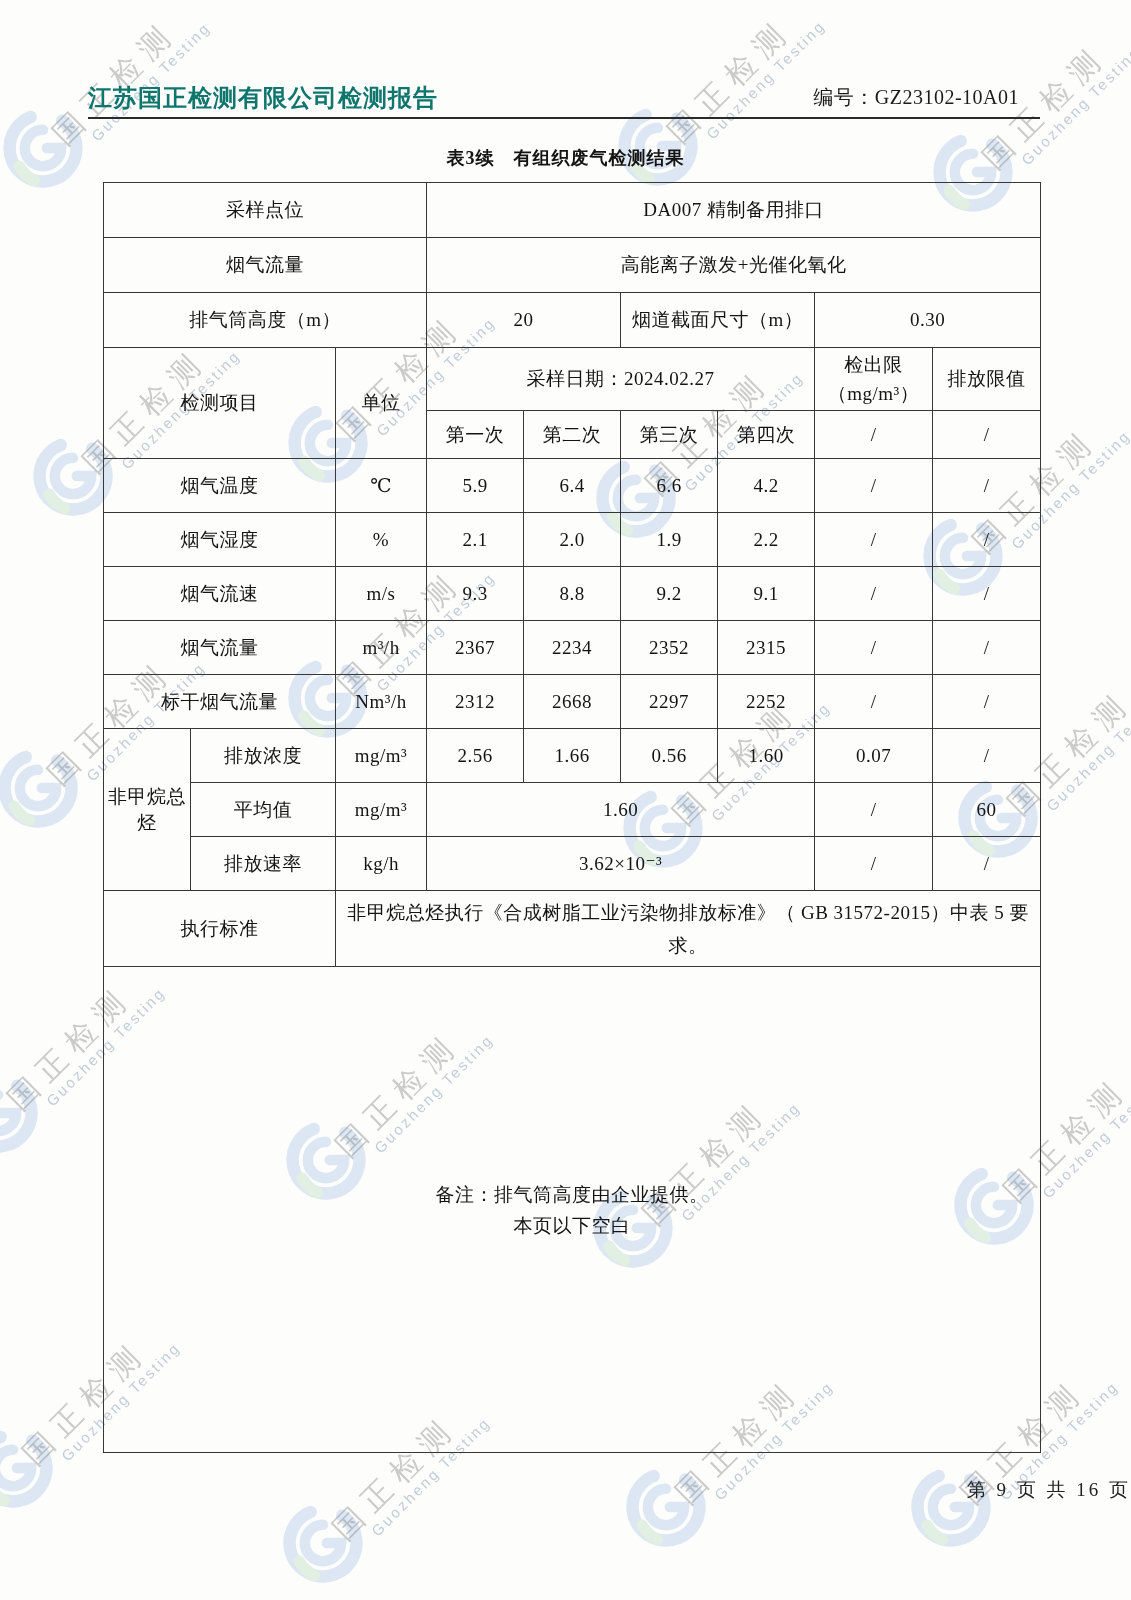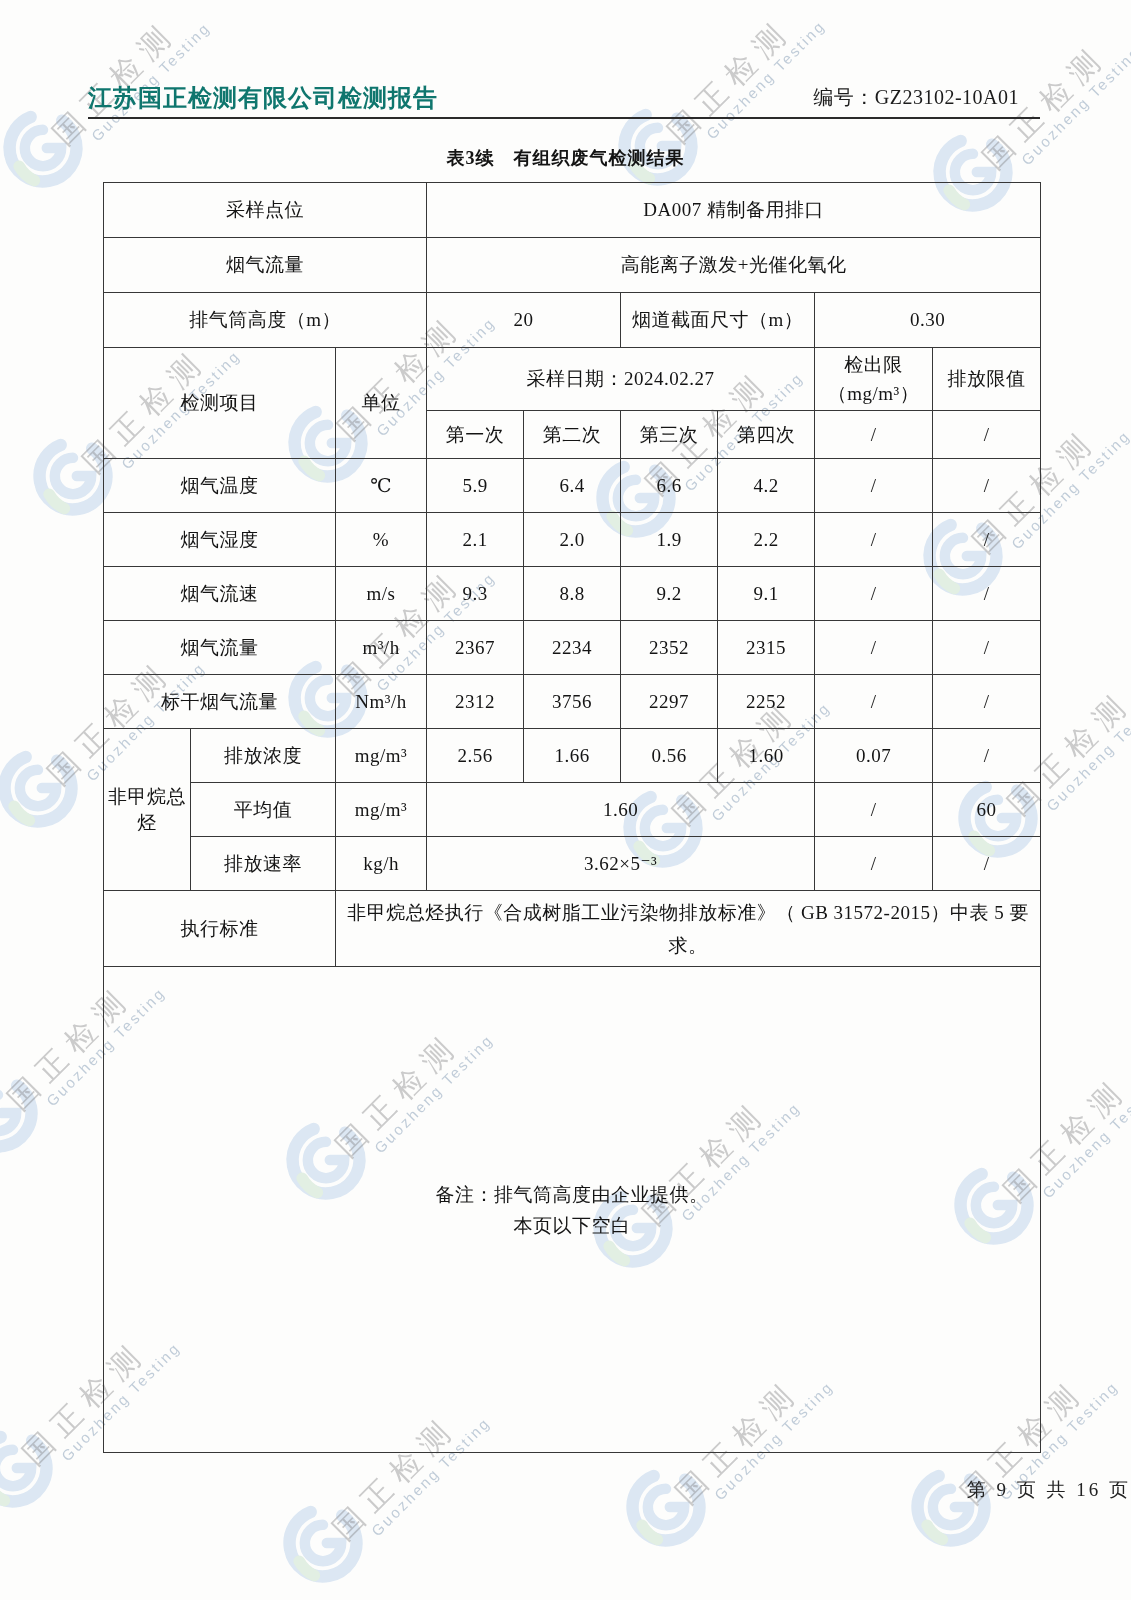--- a/index.html
+++ b/index.html
@@ -380,21 +380,21 @@
       <td>2352</td>
       <td>2315</td>
       <td>/</td>
       <td>/</td>
     </tr>
 
     <tr class="r-data">
       <td colspan="2">标干烟气流量</td>
       <td>Nm³/h</td>
       <td>2312</td>
-      <td>3756</td>
+      <td>2668</td>
       <td>2297</td>
       <td>2252</td>
       <td>/</td>
       <td>/</td>
     </tr>
 
     <tr class="r-data">
       <td rowspan="3">非甲烷总烃</td>
       <td>排放浓度</td>
       <td>mg/m³</td>
@@ -408,21 +408,21 @@
     <tr class="r-data">
       <td>平均值</td>
       <td>mg/m³</td>
       <td colspan="4">1.60</td>
       <td>/</td>
       <td>60</td>
     </tr>
     <tr class="r-data">
       <td>排放速率</td>
       <td>kg/h</td>
-      <td colspan="4">3.62×5⁻³</td>
+      <td colspan="4">3.62×10⁻³</td>
       <td>/</td>
       <td>/</td>
     </tr>
 
     <tr class="r-std">
       <td colspan="2">执行标准</td>
       <td colspan="7" class="std-text">非甲烷总烃执行《合成树脂工业污染物排放标准》（ GB 31572-2015）中表 5 要求。</td>
     </tr>
 
     <tr class="r-note">

